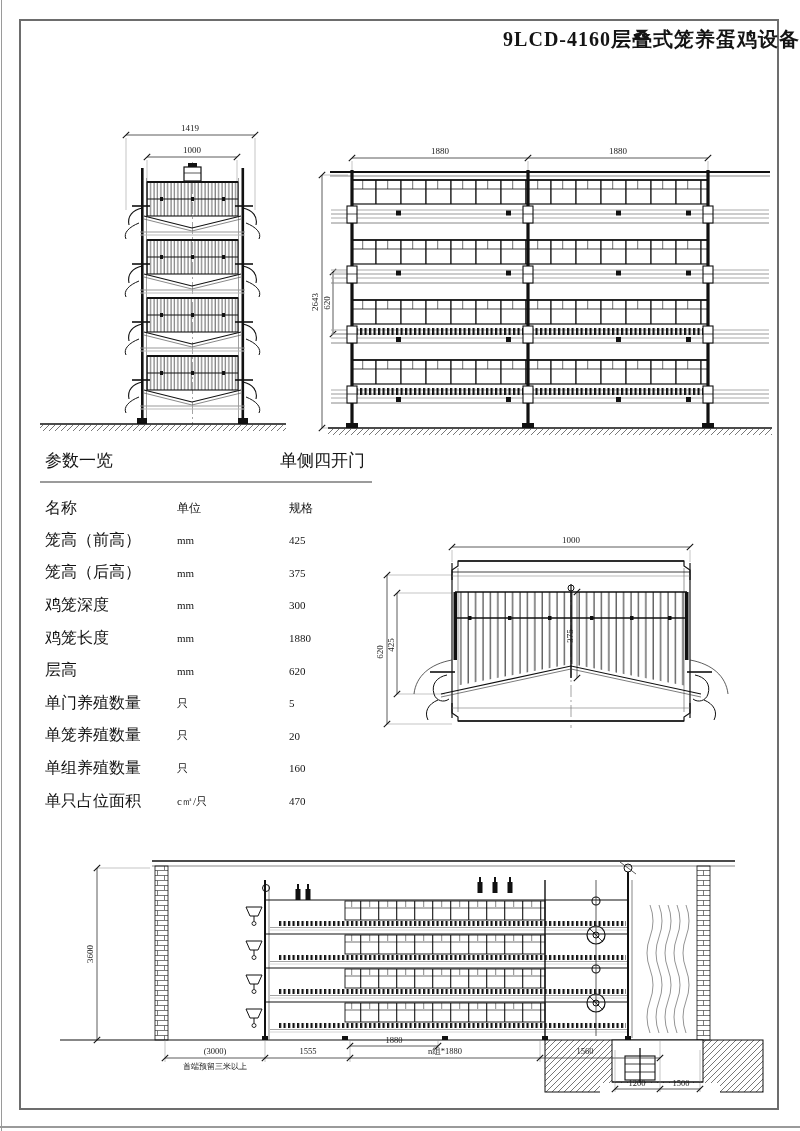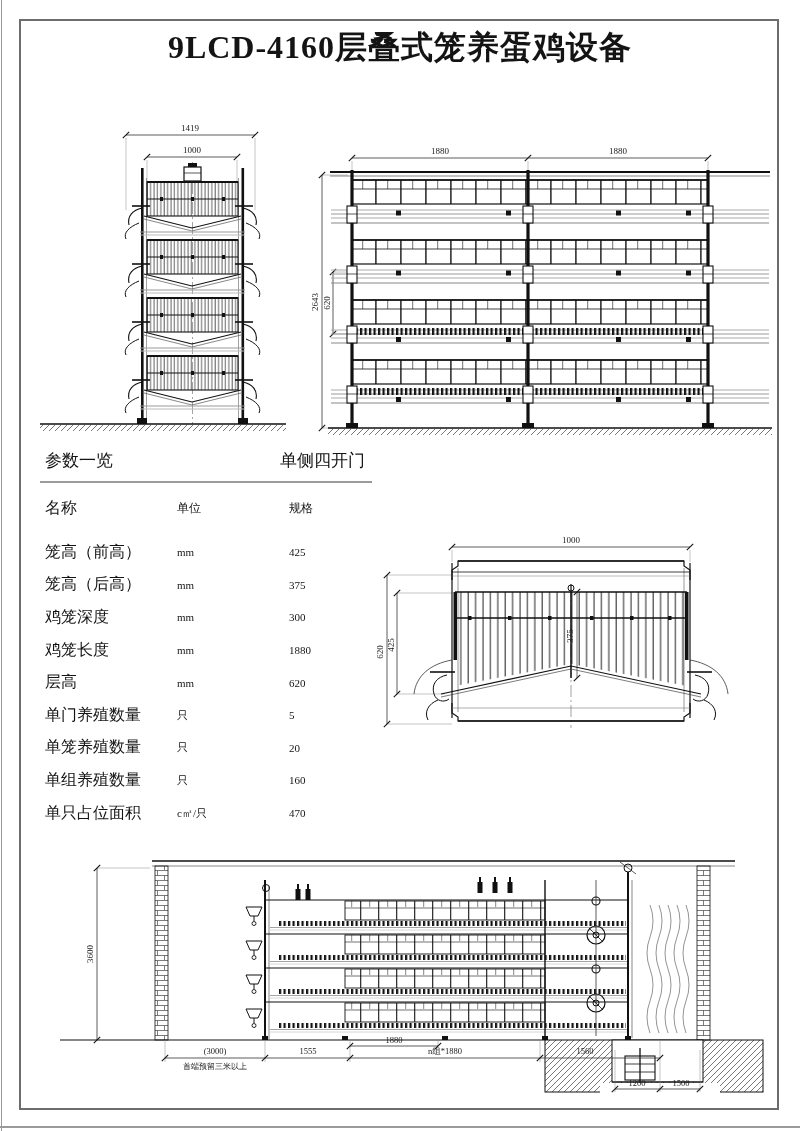--- a/index.html
+++ b/index.html
@@ -2,34 +2,34 @@
 <html><head>
 <meta charset="utf-8">
 <style>
   html,body{margin:0;padding:0;background:#e8e8e8;}
   .sheet{position:relative;width:800px;height:1131px;background:#ffffff;overflow:hidden;
          font-family:"Liberation Sans","DejaVu Sans",sans-serif;color:#141414;}
   .edge-left{position:absolute;left:1px;top:0;width:1px;height:1131px;background:#9a9a9a;}
   .edge-bottom{position:absolute;left:0;top:1126px;width:800px;height:2px;background:#9a9a9a;}
   .frame{position:absolute;left:19px;top:19px;width:760px;height:1091px;
          border:2px solid #6d6d6d;box-sizing:border-box;}
-  .title{position:absolute;left:0;top:26px;width:800px;text-align:center;
-         font-size:32px;font-weight:600;letter-spacing:1px;
+  .title{position:absolute;left:0;top:26px;width:800px;text-align:right;
+         font-size:20px;font-weight:600;letter-spacing:1px;
          font-family:"Liberation Serif","DejaVu Serif",serif;}
   .sheet-svg{position:absolute;left:0;top:0;width:800px;height:1131px;}
   svg text{font-family:"Liberation Serif","DejaVu Serif",serif;fill:#1a1a1a;}
   .dim{font-size:9px;text-anchor:middle;}
   .dimS{font-size:8.5px;text-anchor:middle;}
   
   .params{position:absolute;left:45px;top:449px;width:320px;}
   .p-head{display:flex;justify-content:space-between;font-size:17px;gap:8px;}
   .p-rule{margin:9px 0 10px -5px;width:332px;height:2px;background:#9b9b9b;}
   .p-table{font-size:16px;}
   .p-row{display:grid;grid-template-columns:132px 112px auto;height:32.6px;align-items:center;}
-  .p-row.hdr{height:30px;margin-bottom:13px;}
+  .p-row.hdr{height:30px;margin-bottom:1px;}
   .c-unit,.c-val{font-family:"Liberation Serif","DejaVu Serif",serif;font-size:11px;}
 </style>
 </head>
 <body>
 
 <div class="sheet">
   <div class="edge-left"></div>
   <div class="edge-bottom"></div>
   <div class="frame"></div>
 

